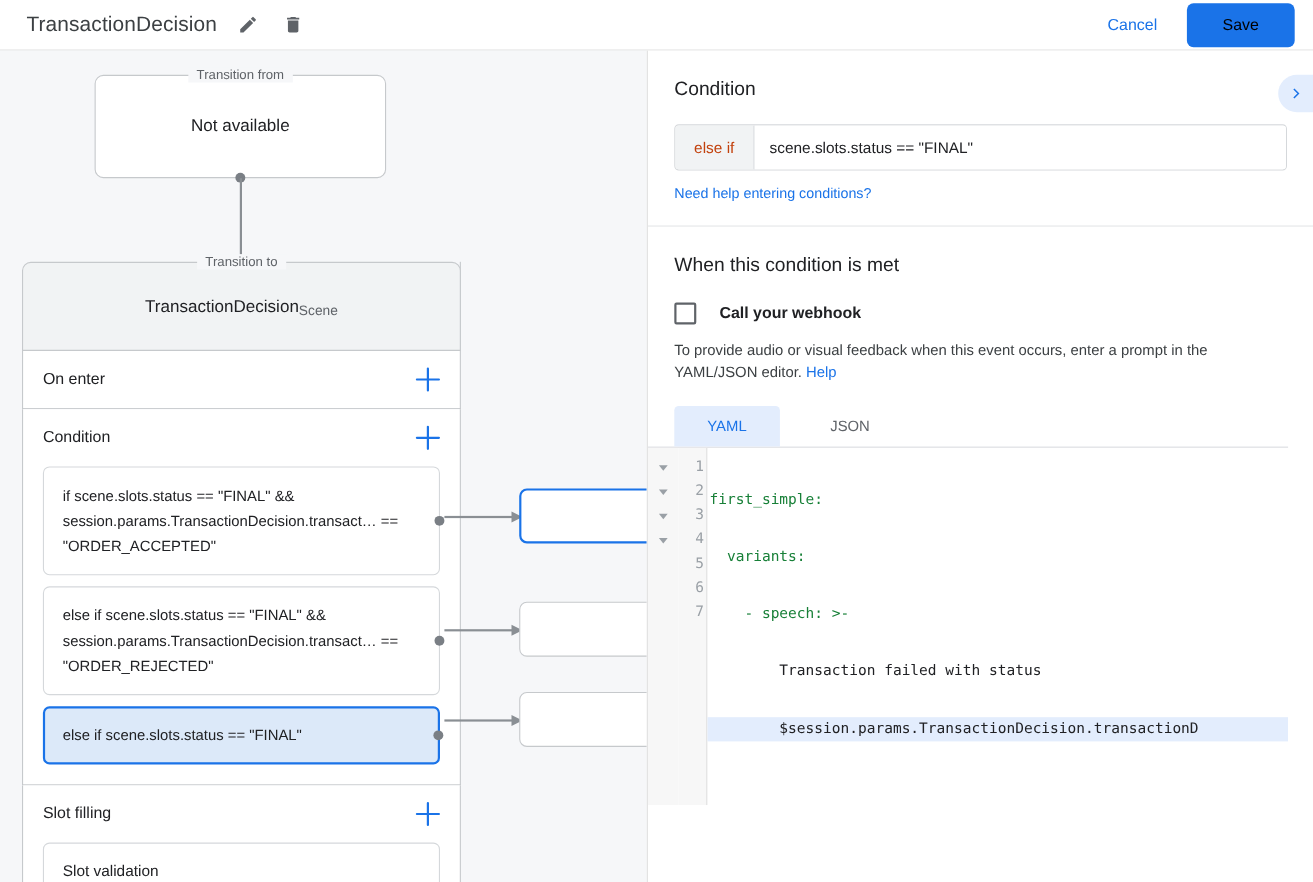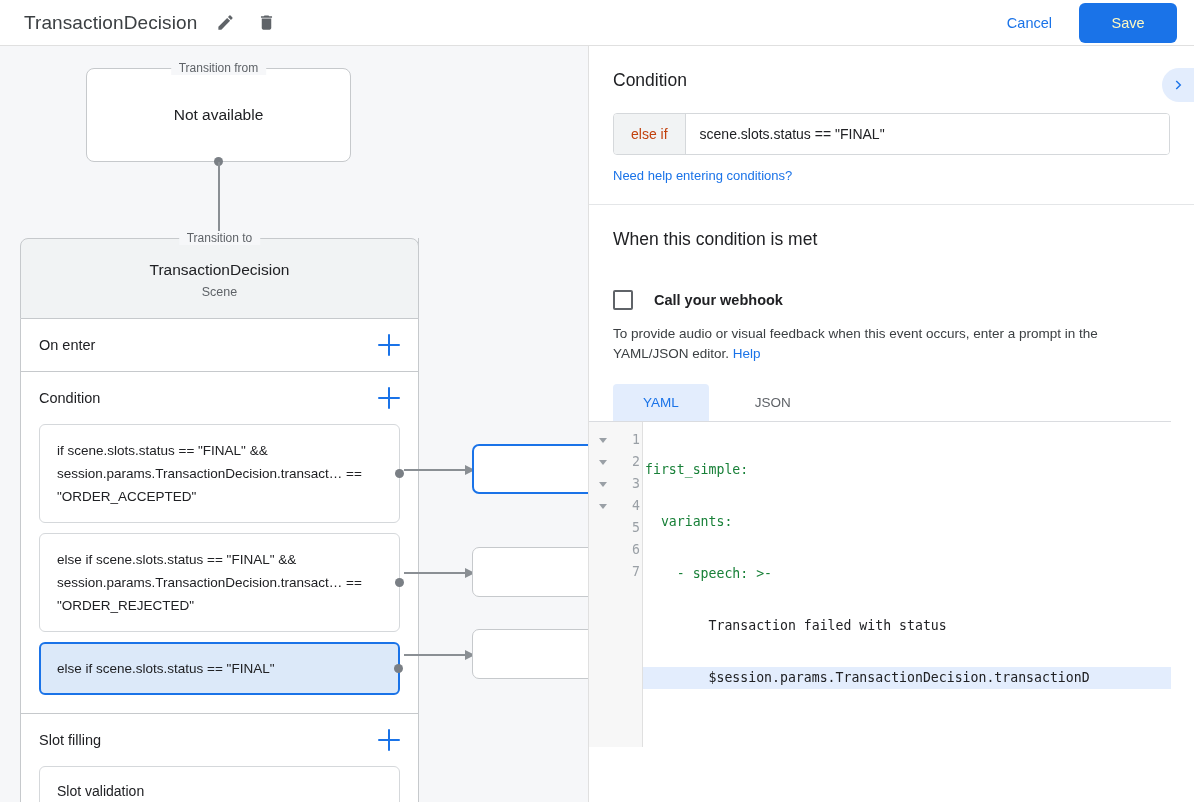--- a/index.html
+++ b/index.html
@@ -36,21 +36,21 @@
   .header-right {
     margin-left: auto; display: flex; align-items: center; margin-right: 17px;
   }
   .cancel-btn {
     background: transparent; border: none;
     color: #1a73e8; font-size: 14.5px; font-weight: 500;
     font-family: "Liberation Sans", sans-serif;
     padding: 9px 13px; cursor: pointer; border-radius: 4px;
   }
   .save-btn {
-    background: #1a73e8; border: none; color: #fef9c3;
+    background: #1a73e8; border: none; color: #000000;
     font-size: 14.5px; font-weight: 500;
     font-family: "Liberation Sans", sans-serif;
     padding: 0 22px; height: 40px; min-width: 98px;
     border-radius: 6px; cursor: pointer; margin-left: 14px;
   }
 
   
   .canvas {
     position: absolute; top: 46px; left: 0;
     width: 588px; height: 756px;
@@ -99,21 +99,21 @@
   .scene-stack {
     position: absolute; left: 20px; top: 192px;
     width: 399px;
   }
   #transition-to-box {
     position: relative;
     border: 1px solid #c6c9cc;
     border-radius: 8px 8px 0 0;
     background: #f1f3f4;
     height: 81px;
-    display: flex; flex-direction: column;
+    display: flex; 
     align-items: center; justify-content: center;
   }
   #transition-to-box .flow-legend { background: #f6f7f9; }
   .scene-name { font-size: 15.5px; color: #202124; margin-top: 2px; }
   .scene-sub { font-size: 12.5px; color: #5f6368; margin-top: 6px; }
 
   .section-card {
     background: #fff;
     border: 1px solid #c6c9cc;
     border-top: none;
@@ -236,21 +236,21 @@
   }
   .panel-divider {
     margin-top: 20px; height: 1px; background: #e4e6e8; width: 606px;
     margin-left: -24px;
   }
 
   .panel-sec2 { padding: 0 24px; }
   .sec2-heading {
     font-size: 17.5px; color: #202124; margin-top: 24px;
   }
-  .chk-row { display: flex; align-items: center; margin-top: 40px; }
+  .chk-row { display: flex; align-items: center; margin-top: 24px; }
   .chk-box {
     width: 20px; height: 20px; border: 2px solid #5f6368;
     border-radius: 2px; cursor: pointer; background: #fff;
     flex: none;
   }
   .chk-box.checked {
     background: #1a73e8; border-color: #1a73e8;
     display: flex; align-items: center; justify-content: center;
   }
   .chk-box.checked::after {

